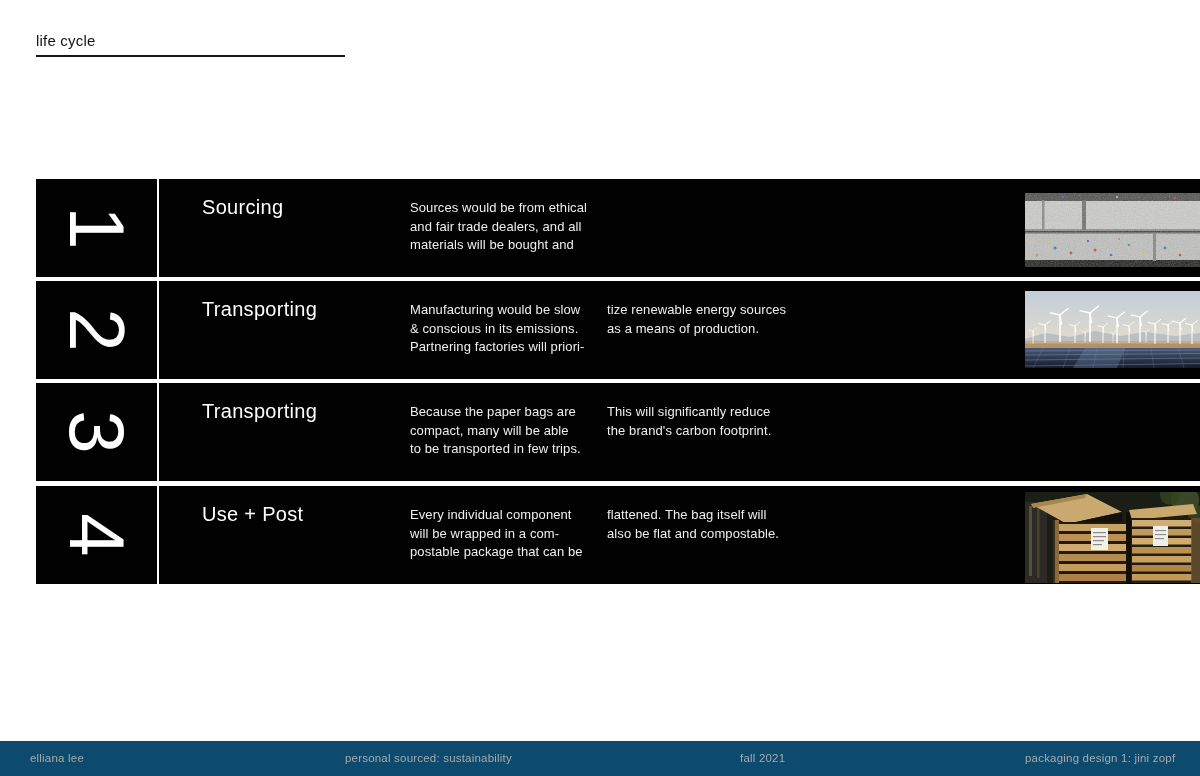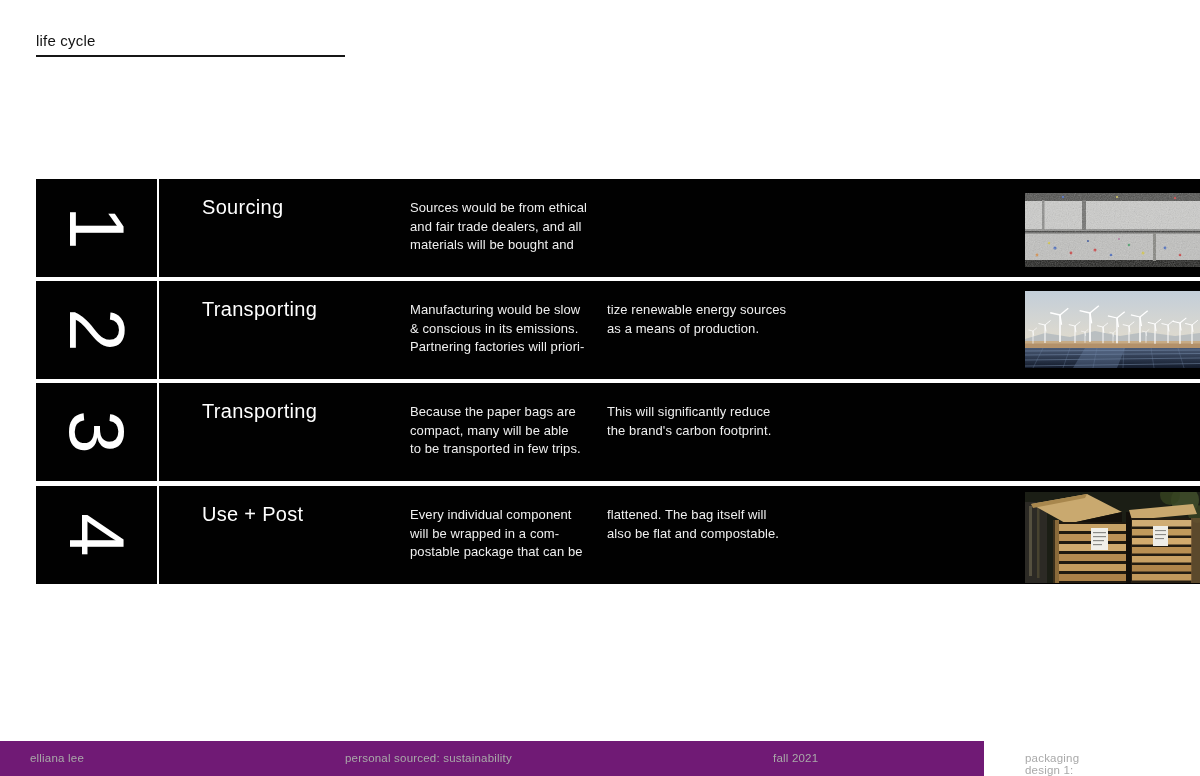--- a/index.html
+++ b/index.html
@@ -21,24 +21,24 @@
   .col{position:absolute;top:20px;width:190px;font-size:13px;line-height:18.5px;color:#efefef;white-space:pre-line;letter-spacing:.1px;}
   .col-a{left:360px;margin-left:14px;}
   .col-b{left:571px;}
 
   .photo{position:absolute;left:989px;overflow:hidden;}
   .photo svg{display:block;width:100%;height:100%;}
   .photo-paper{top:14px;width:175px;height:74px;}
   .photo-wind{top:10px;width:175px;height:77px;}
   .photo-compost{top:6px;width:175px;height:91px;}
 
-  .footer{position:absolute;left:0;top:741px;width:984px;height:35px;background:#701a75;}
+  .footer{position:absolute;left:0;top:741px;width:1200px;height:35px;background:#0c4a6e;}
   .footer span{position:absolute;top:11px;font-size:11.5px;color:#a9a9a9;letter-spacing:.2px;}
   .f-author{left:30px;} .f-project{left:345px;} .f-term:{left:740px;} 
-  .f-term{left:740px;margin-left:33px;} .f-course{left:1025px;}
+  .f-term{left:740px;} .f-course{left:1025px;}
 </style>
 </head>
 <body>
 
 <div class="canvas">
 
   <div class="header-label">life cycle</div>
   <div class="header-rule"></div>
 
   <div class="row row-1">

